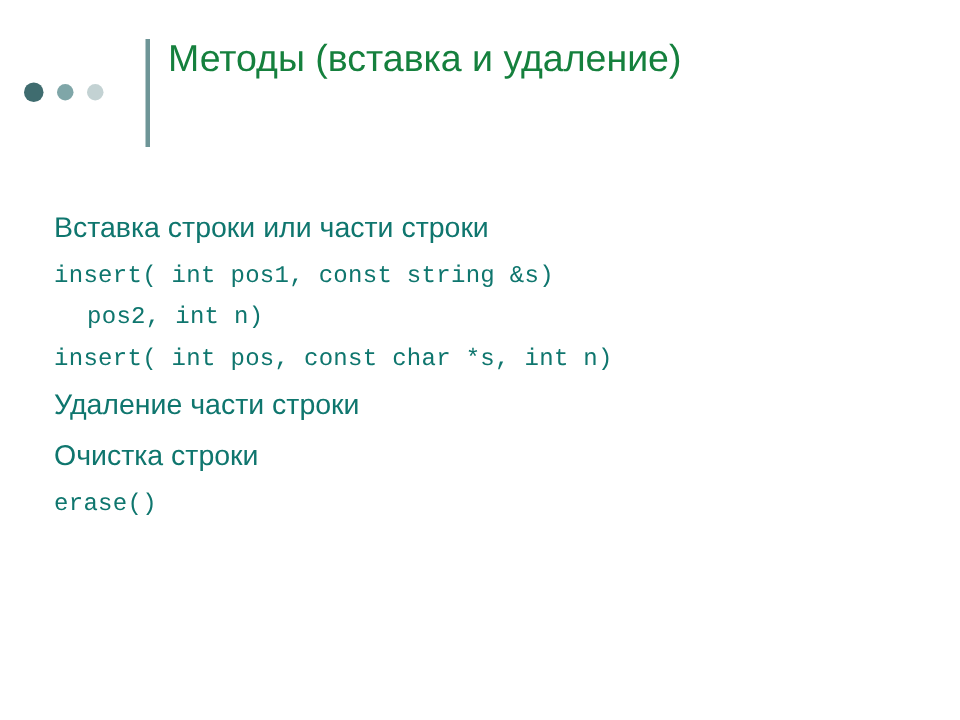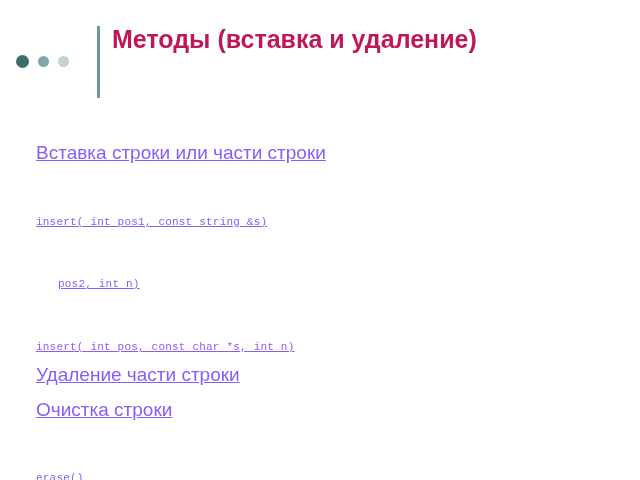--- a/index.html
+++ b/index.html
@@ -47,49 +47,47 @@
     background: #6e9597;
   }
 
   .title {
     position: absolute;
     left: 112px;
     top: 24px;
     width: 420px;
     font-size: 25px;
     line-height: 1.22;
-    color: #be185d;
-    font-weight: bold;
+    color: #15803d;
+    font-weight: normal;
     margin: 0;
   }
 
   .body {
     position: absolute;
     left: 36px;
     top: 136px;
     width: 575px;
   }
   .line {
     margin: 0 0 0 0;
-    color: #8b5cf6;
-    text-decoration: underline;
+    color: #0f766e;
   }
   .heading-line {
     font-family: "Liberation Sans", sans-serif;
     font-size: 19px;
     line-height: 1.45;
     padding: 3px 0 4px 0;
   }
   .code-line {
     font-family: "Liberation Mono", monospace;
-    font-size: 11px;
+    font-size: 16px;
     line-height: 1.42;
     padding: 2px 0 3px 0;
     letter-spacing: 0.2px;
-    margin-top: 42px;
   }
   .code-line .cont {
     display: block;
     padding-left: 22px;
   }
 </style>
 </head>
 <body>
 
 <div class="slide">

